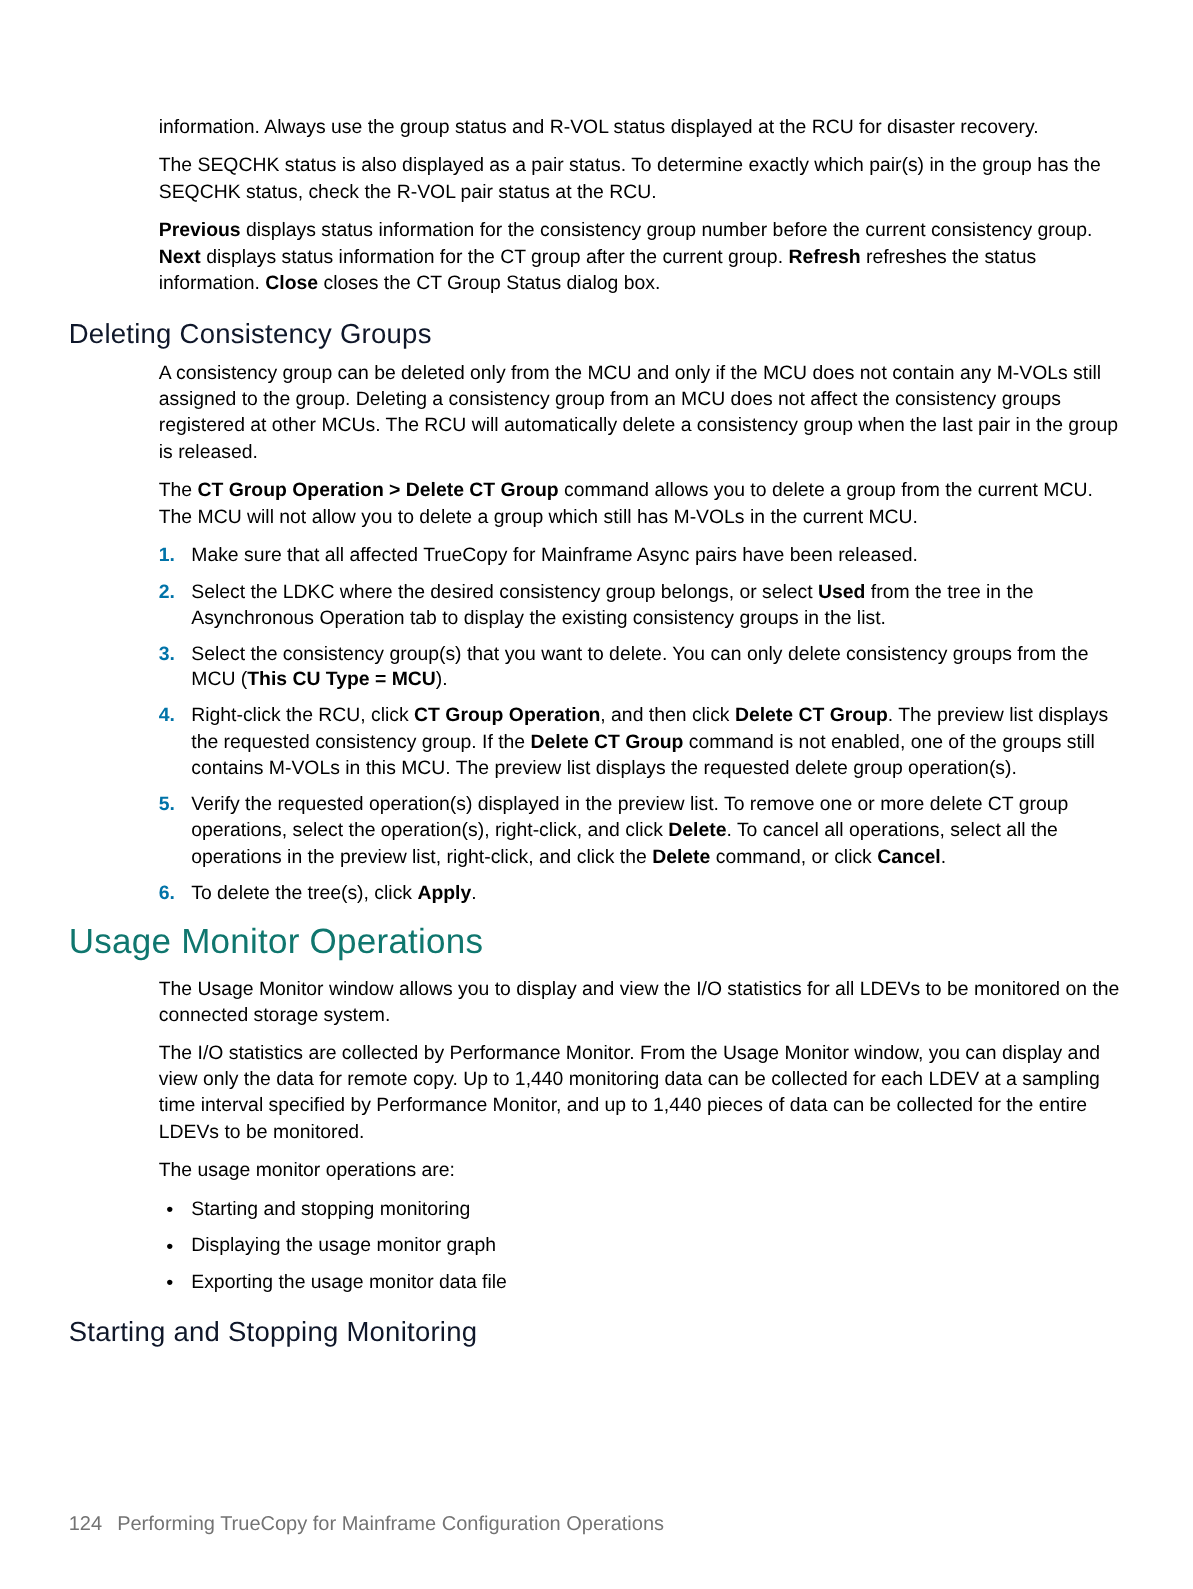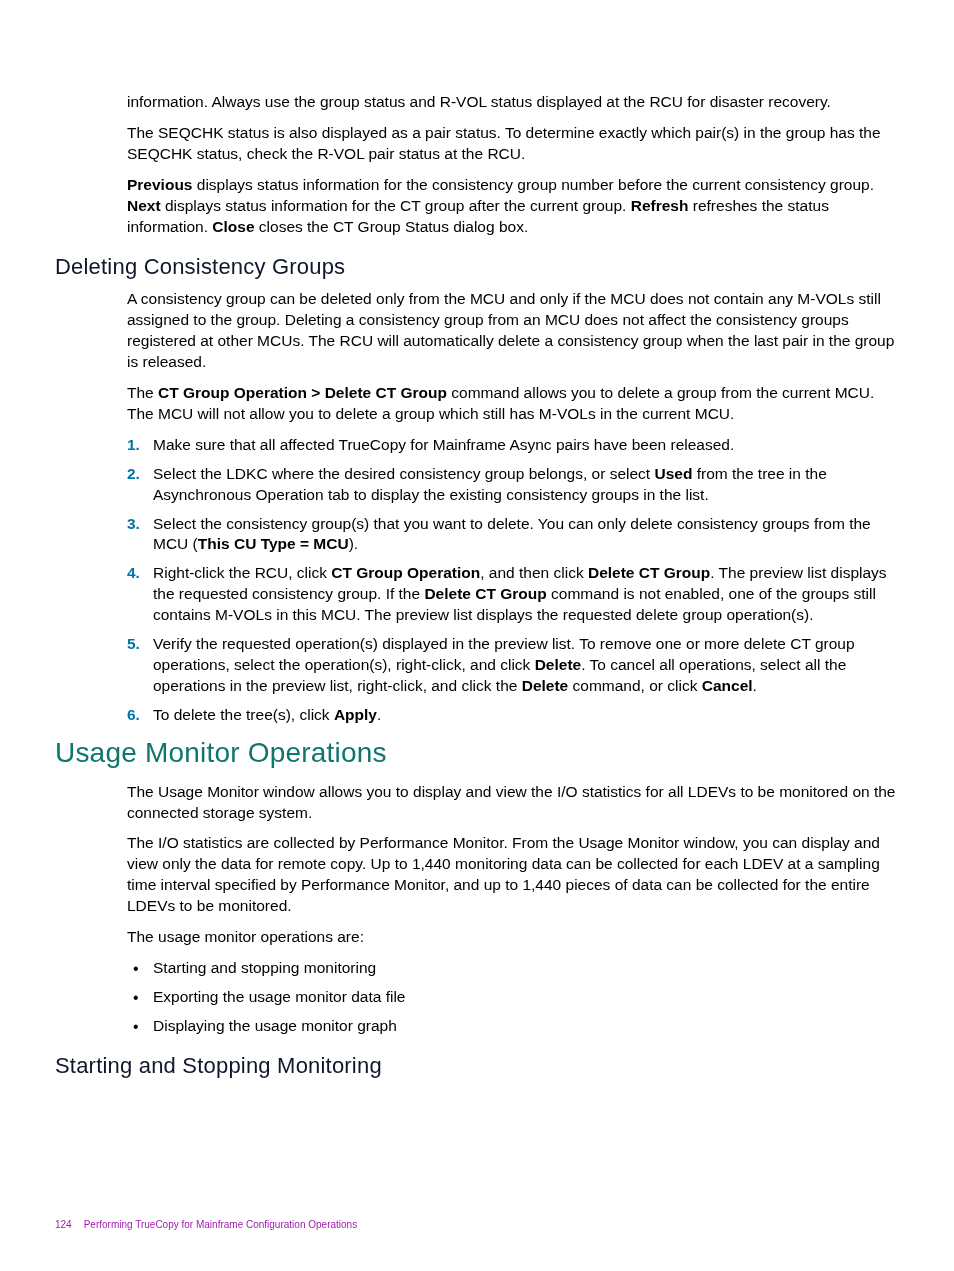--- a/index.html
+++ b/index.html
@@ -73,22 +73,22 @@
     position: absolute;
     left: 6px;
     top: 0;
     color: #000;
     font-size: 16px;
   }
   .footer {
     position: absolute;
     bottom: 40px;
     left: 55px;
-    font-size: 10px;
-    color: #a21caf;
+    font-size: 16px;
+    color: #737373;
   }
   .footer .pageno {
     margin-right: 12px;
   }
 </style>
 </head>
 <body>
 
 <div class="page">
 
@@ -135,22 +135,22 @@
     </ol>
   </div>
 
   <h1 class="section-h1">Usage Monitor Operations</h1>
   <div class="body-indent">
     <p>The Usage Monitor window allows you to display and view the I/O statistics for all LDEVs to be monitored on the connected storage system.</p>
     <p>The I/O statistics are collected by Performance Monitor. From the Usage Monitor window, you can display and view only the data for remote copy. Up to 1,440 monitoring data can be collected for each LDEV at a sampling time interval specified by Performance Monitor, and up to 1,440 pieces of data can be collected for the entire LDEVs to be monitored.</p>
     <p>The usage monitor operations are:</p>
     <ul class="bullets">
       <li>Starting and stopping monitoring</li>
+      <li>Displaying the usage monitor graph</li>
       <li>Exporting the usage monitor data file</li>
-      <li>Displaying the usage monitor graph</li>
     </ul>
   </div>
 
   <h2 class="section-h2">Starting and Stopping Monitoring</h2>
 
   <div class="footer">
     <span class="pageno">124</span><span>Performing TrueCopy for Mainframe Configuration Operations</span>
   </div>
 
 </div>

